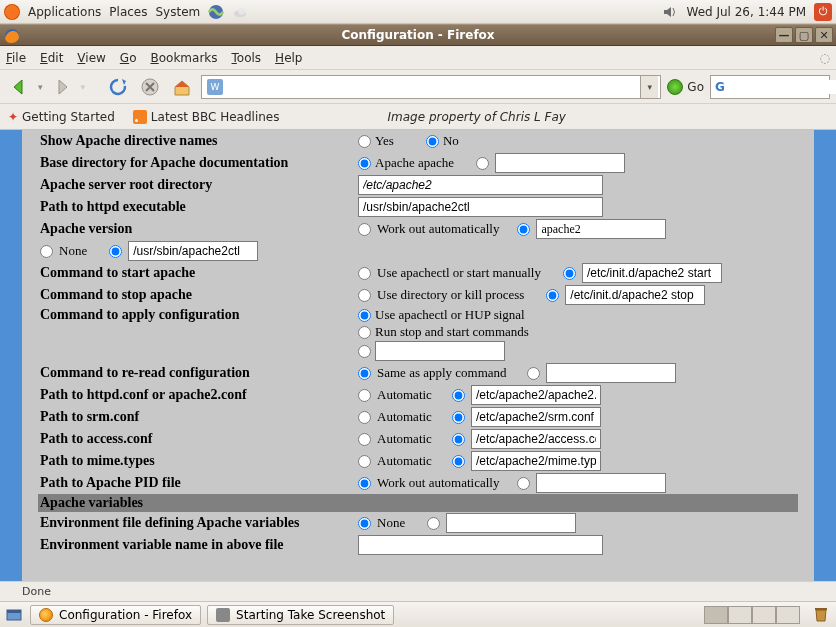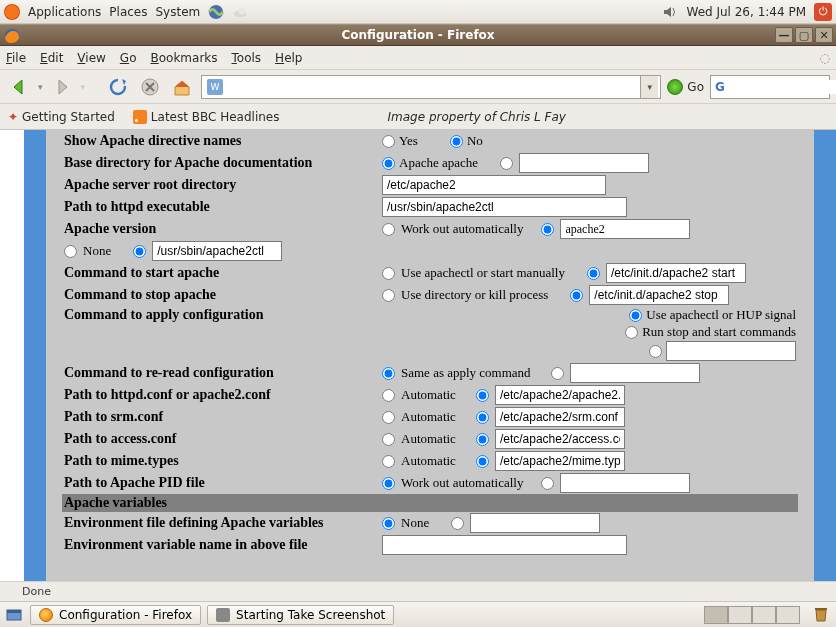--- a/index.html
+++ b/index.html
@@ -31,21 +31,21 @@
   .go { display:flex; align-items:center; gap:4px; color:#2b2b2b; }
   .go-circle { width:16px; height:16px; border-radius:50%; background:radial-gradient(circle,#7bd940,#2f8f12); border:1px solid #2f7a12; }
   .searchbar { width:120px; height:24px; background:#fff; border:1px solid #a49e94; display:flex; align-items:center; padding:0 4px; gap:4px; }
   
   .ff-bookmarks { height:26px; background:#efebe7; display:flex; align-items:center; padding:0 8px; gap:18px; border-bottom:1px solid #c9c4bb; font-size:12px; color:#2b2b2b; }
   .bm-item { display:flex; align-items:center; gap:4px; }
   .rss-ico { width:14px; height:14px; background:#f58220; border-radius:2px; position:relative; }
   .rss-ico::after { content:""; position:absolute; left:2px; bottom:2px; width:3px; height:3px; background:#fff; border-radius:50%; }
   .credit { font-style: italic; margin-left: 90px; }
   
-  .viewport { height: calc(627px - 24px - 22px - 24px - 34px - 26px - 20px - 26px); overflow:hidden; background:#fff; position:relative;padding-left:24px; }
+  .viewport { height: calc(627px - 24px - 22px - 24px - 34px - 26px - 20px - 26px); overflow:hidden; background:#fff; position:relative; }
   .page-outer { display:flex; height:100%; }
   .blue-margin { width:22px; background:#4f8fd6; }
   .page-inner { flex:1; background:#c8c8c8; padding:0 18px 0 18px; overflow:hidden; font-family: Georgia, serif; color:#000; }
   .form-row { display:flex; align-items:center; min-height:22px; padding:1px 0; }
   .form-label { width:318px; font-weight:bold; font-size:14px; line-height:1.15; }
   .form-ctrl { flex:1; display:flex; align-items:center; gap:6px; font-size:13px; flex-wrap:wrap; }
   .section-header { background:#808080; color:#000; font-weight:bold; font-size:14px; padding:1px 2px; margin:0 -2px; }
   input[type=text].fld { border:1px solid #7a7a7a; height:20px; padding:0 4px; font-size:12px; background:#fff; font-family: sans-serif; }
   input[type=radio] { margin:0; }
   .radio-group { display:flex; align-items:center; gap:4px; }
@@ -209,21 +209,21 @@
           <span style="width:10px"></span>
           <input type="radio" style="">
           <input type="text" class="fld" style="width: 130px;" value="">
         </div>
       </div>
 
 
       <div class="form-row">
         <div class="form-label">Apache server root directory</div>
         <div class="form-ctrl">
-            <input type="text" class="fld" style="width: 224px;" value="/etc/apache2">
+            <input type="text" class="fld" style="width: 245px; font-style: italic;" value="/etc/apache2">
           </div>
       </div>
 
       <div class="form-row">
         <div class="form-label">Path to httpd executable</div>
         <div class="form-ctrl">
             <input type="text" class="fld" style="width: 245px;" value="/usr/sbin/apache2ctl">
           </div>
       </div>
 
@@ -265,21 +265,21 @@
           <input type="radio" style=""> 
             <span>Use directory or kill process</span>
           <span style="width:10px"></span>
           <input type="radio" checked="" style="">
           <input type="text" class="fld" style="width: 140px;" value="/etc/init.d/apache2 stop">
         </div>
       </div>
 
       <div class="form-row" style="align-items:flex-start">
         <div class="form-label">Command to apply configuration</div>
-        <div class="form-ctrl" style="flex-direction:column;align-items:flex-end;gap:1px">
+        <div class="form-ctrl" style="flex-direction:column;align-items:flex-start;gap:1px">
           <span class="radio-group">
               <input type="radio" checked="" style=""> 
               <span>Use apachectl or HUP signal</span>
             </span>
           <span class="radio-group">
               <input type="radio" style=""> 
               <span>Run stop and start commands</span>
             </span>
           <span class="radio-group">
               <input type="radio" style=""> 

